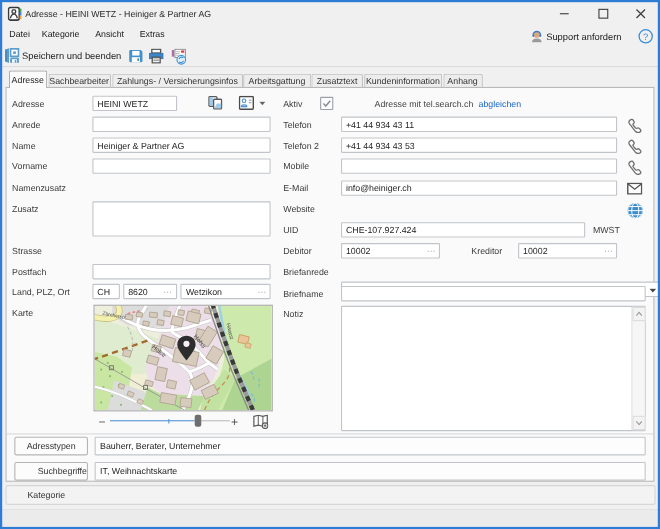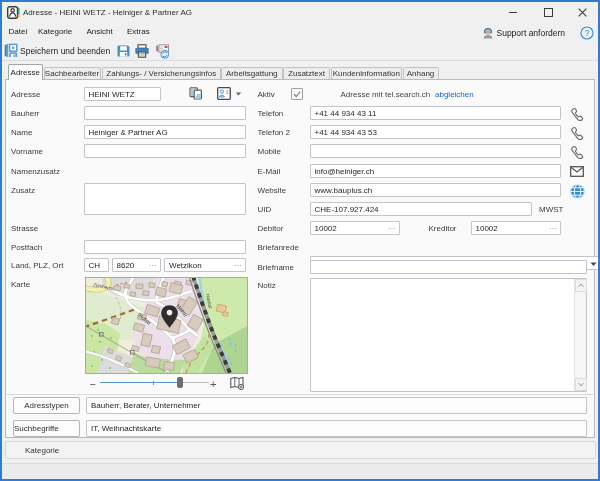--- a/index.html
+++ b/index.html
@@ -99,21 +99,21 @@
 <div class="tab" style="left:283px;width:47px">Zusatztext</div>
 <div class="tab" style="left:330.5px;width:71.5px">Kundeninformation</div>
 <div class="tab" style="left:402.5px;width:36px">Anhang</div>
 </div>
 
 <div class="abs" id="page" style="left:5px;top:79px;width:590px;height:358.5px;background:#fafafa;border:1px solid #b9b9b9;box-sizing:border-box;z-index:2"></div>
 
 <div id="form" class="abs" style="left:0;top:0;z-index:5;width:600px;height:481px;pointer-events:none">
 
 <div class="lbl" style="left:11px;top:89.5px">Adresse</div>
-<div class="lbl" style="left:11px;top:109px">Bauherr</div>
+<div class="lbl" style="left:11px;top:109px">Anrede</div>
 <div class="lbl" style="left:11px;top:128.2px">Name</div>
 <div class="lbl" style="left:11px;top:147.4px">Vorname</div>
 <div class="lbl" style="left:11px;top:166.6px">Namenzusatz</div>
 <div class="lbl" style="left:11px;top:185.8px">Zusatz</div>
 <div class="lbl" style="left:11px;top:224px">Strasse</div>
 <div class="lbl" style="left:11px;top:242.5px">Postfach</div>
 <div class="lbl" style="left:11px;top:261px">Land, PLZ, Ort</div>
 <div class="lbl" style="left:11px;top:280px">Karte</div>
 
 <div class="inp" style="left:83.5px;top:86.5px;width:77.5px;height:14px">HEINI WETZ</div>
@@ -164,21 +164,20 @@
           <path d="M2 5 L4.2 7.4 L8.2 2.6" fill="none" stroke="#8b9095" stroke-width="1.4"></path>
         </svg>
 </div>
 <div class="lbl" style="left:340.5px;top:89.5px;color:#464646">Adresse mit tel.search.ch</div>
 <div class="abs" style="left:435px;top:89.5px;color:#1565c8;">abgleichen</div>
 
 <div class="inp" style="left:309.5px;top:106px;width:251.5px;height:14px">+41 44 934 43 11</div>
 <div class="inp" style="left:309.5px;top:125.2px;width:251.5px;height:14px">+41 44 934 43 53</div>
 <div class="inp" style="left:309.5px;top:144.4px;width:251.5px;height:14px"></div>
 <div class="inp" style="left:309.5px;top:163.6px;width:251.5px;height:14px">info@heiniger.ch</div>
-<div class="inp" style="left:309.5px;top:182.8px;width:251.5px;height:14px">www.bauplus.ch</div>
 <div class="inp" style="left:309.5px;top:202px;width:222.5px;height:14px">CHE-107.927.424</div>
 <div class="lbl" style="left:539px;top:205px">MWST</div>
 <div class="inp" style="left:309.5px;top:221px;width:90.5px;height:14px">10002<span class="btn3">⋯</span></div>
 <div class="lbl" style="left:428.5px;top:224px">Kreditor</div>
 <div class="inp" style="left:470.5px;top:221px;width:90.5px;height:14px">10002<span class="btn3">⋯</span></div>
 <div class="inp" style="left:309.5px;top:256px;width:292px;height:14px">Sehr geehrte Damen und Herren
 <svg class="abs" style="right:4px;top:4.5px" width="7" height="5" viewBox="0 0 7 5">
           <path d="M0.5 0.5 L6.5 0.5 L3.5 4 Z" fill="#444"></path>
         </svg></div>
 <div class="inp" style="left:309.5px;top:259.5px;width:277.5px;height:14px"></div>
@@ -349,21 +348,21 @@
 <path d="M0.8 1.5 L4.8 0.5 L9 1.5 L13 0.5 L13 9.5 L9 10.5 L4.8 9.5 L0.8 10.5 Z" fill="#fdfdfd" stroke="#5a5a5a" stroke-width="1.1"></path>
 <path d="M4.8 0.8 V9.4 M9 1.6 V10.2" stroke="#5a5a5a" stroke-width="0.9"></path>
 <circle cx="11" cy="10" r="2.6" fill="#e8e8e8" stroke="#5a5a5a" stroke-width="1"></circle>
 <path d="M9.8 10 h2.4 M11 8.8 v2.4" stroke="#5a5a5a" stroke-width="0.8"></path>
 </svg>
       </div>
 
 <div class="abs" style="left:6px;top:394px;width:588px;height:1px;background:#dadada"></div>
 <div class="abs" style="left:13px;top:397px;width:67px;height:17px;background:#fcfcfc;border:1px solid #b5b5b5;border-radius:2px;box-sizing:border-box;text-align:center;line-height:15px;color:#333">Adresstypen</div>
 <div class="inp" style="left:86px;top:397px;width:501px;height:17px;line-height:14px;background:#fdfdfd">Bauherr, Berater, Unternehmer</div>
-<div class="abs" style="left:13px;top:419.5px;width:67px;height:17px;background:#fcfcfc;border:1px solid #b5b5b5;border-radius:2px;box-sizing:border-box;text-align:left;line-height:15px;color:#333">Suchbegriffe</div>
+<div class="abs" style="left:13px;top:419.5px;width:67px;height:17px;background:#fcfcfc;border:1px solid #b5b5b5;border-radius:2px;box-sizing:border-box;text-align:right;line-height:15px;color:#333">Suchbegriffe</div>
 <div class="inp" style="left:86px;top:419.5px;width:501px;height:17px;line-height:14px;background:#fdfdfd">IT, Weihnachtskarte</div>
 </div>
 
 <div class="abs" style="left:4.5px;top:441px;width:591px;height:18px;background:#f3f3f3;border:1px solid #d6d6d6;border-radius:2px;box-sizing:border-box"></div>
 <div class="abs" style="left:25px;top:446px;color:#333;z-index:6">Kategorie</div>
 <div class="abs" style="left:2px;top:463px;width:596px;height:1px;background:#dcdcdc"></div>
 <div class="abs" style="left:2px;top:464px;width:596px;height:15px;background:#ebebeb"></div>
 
 <div id="winborder"></div>
 </div>

